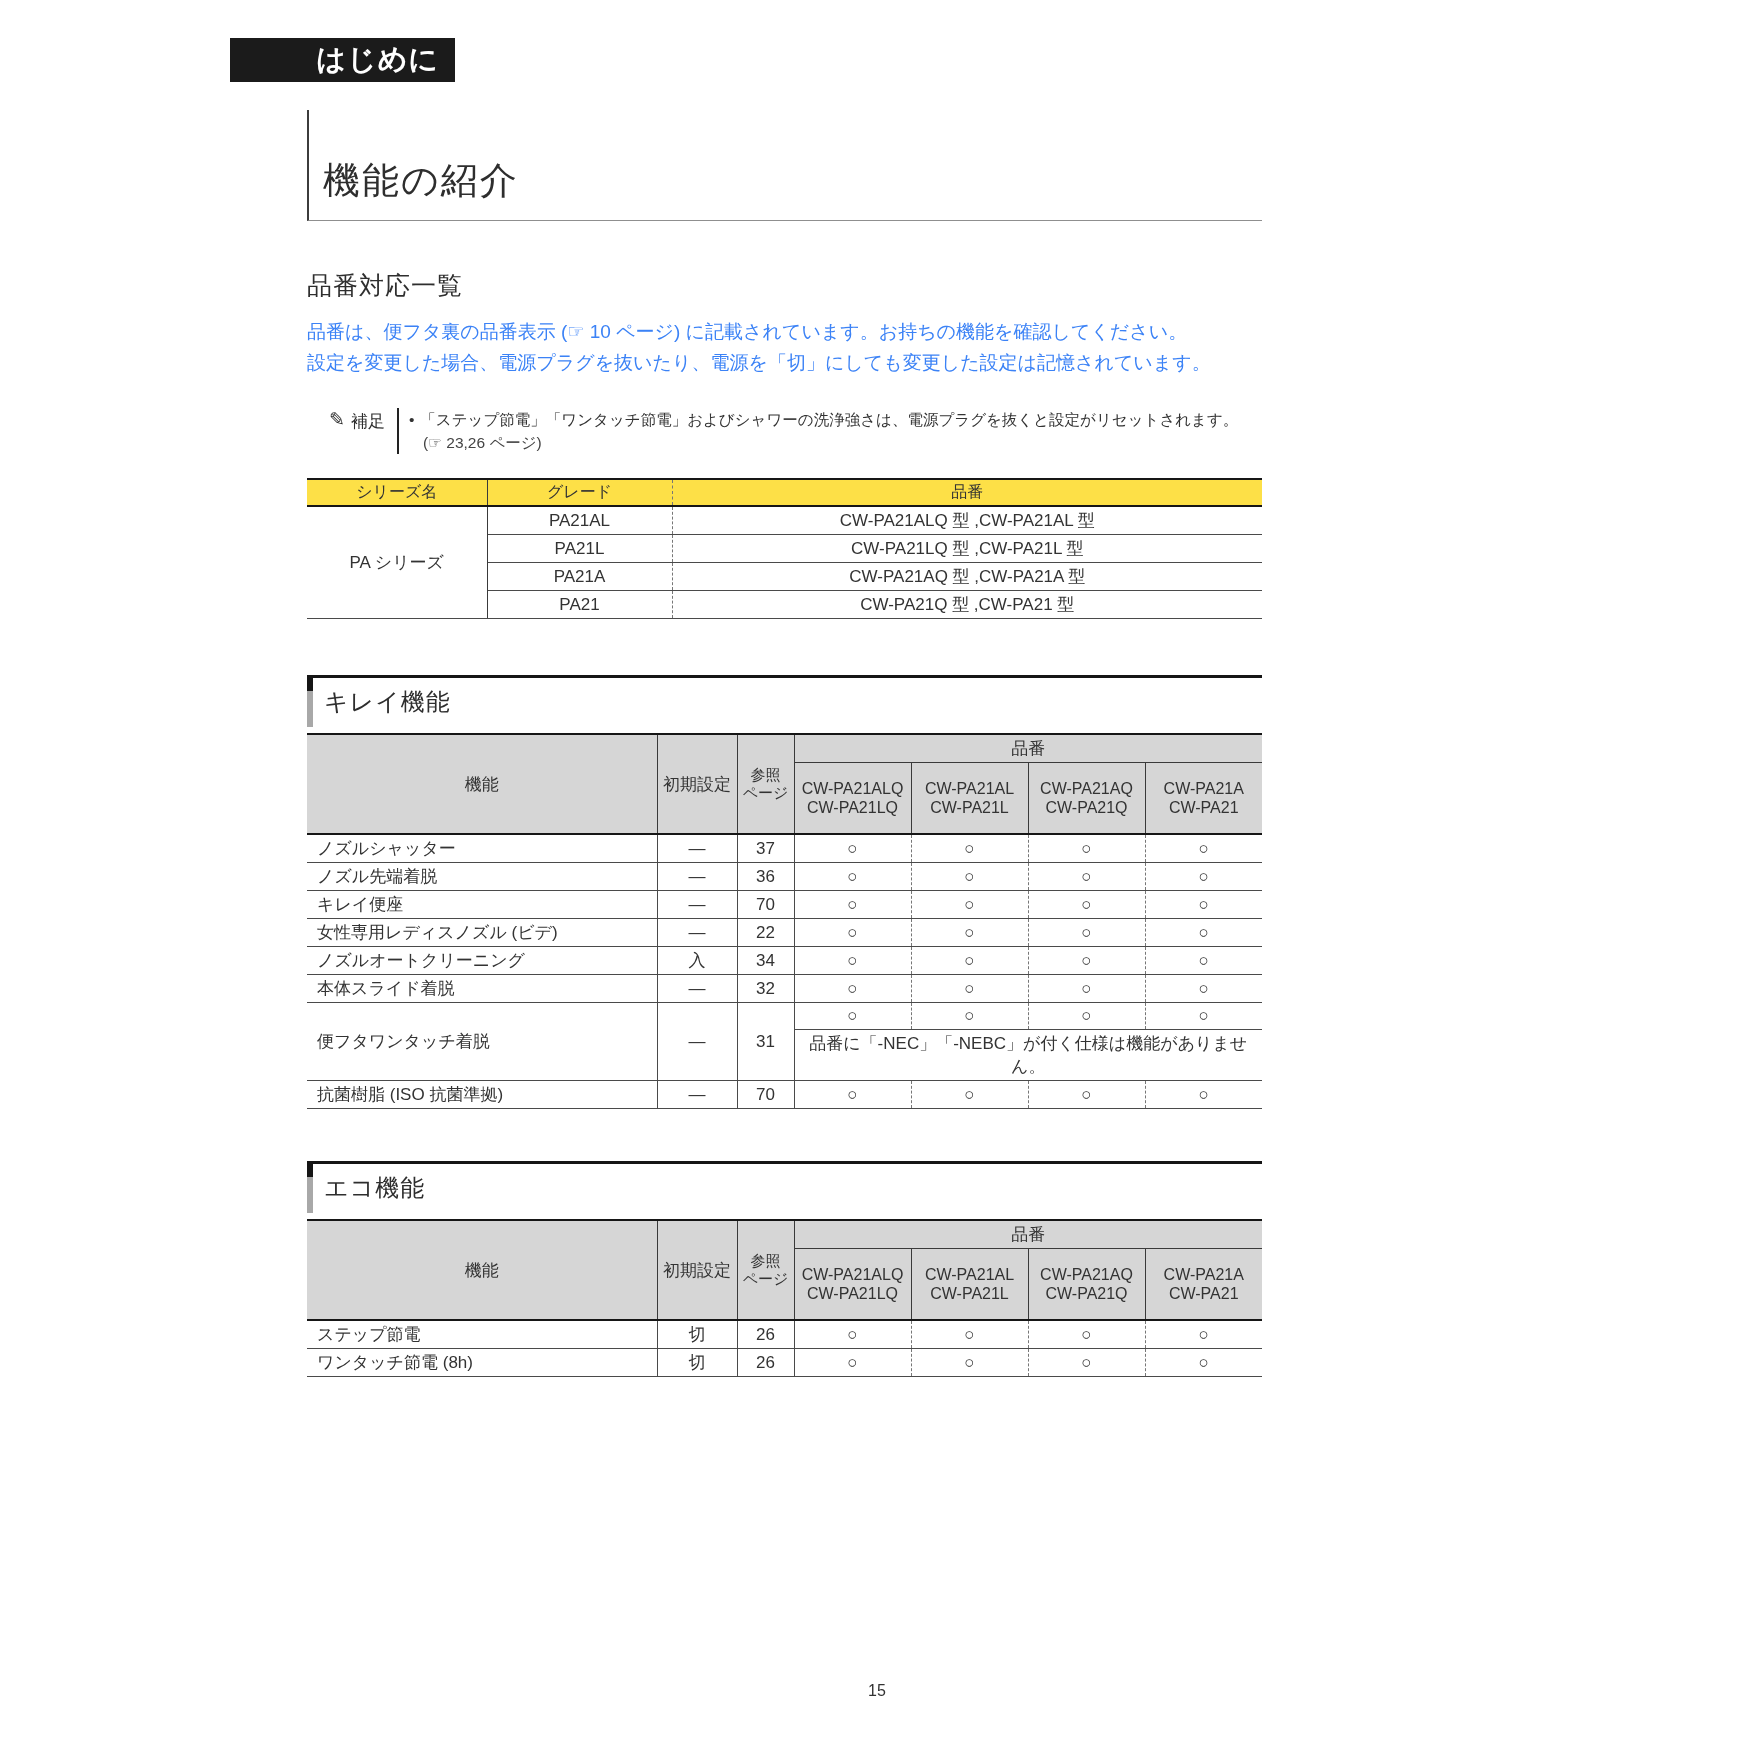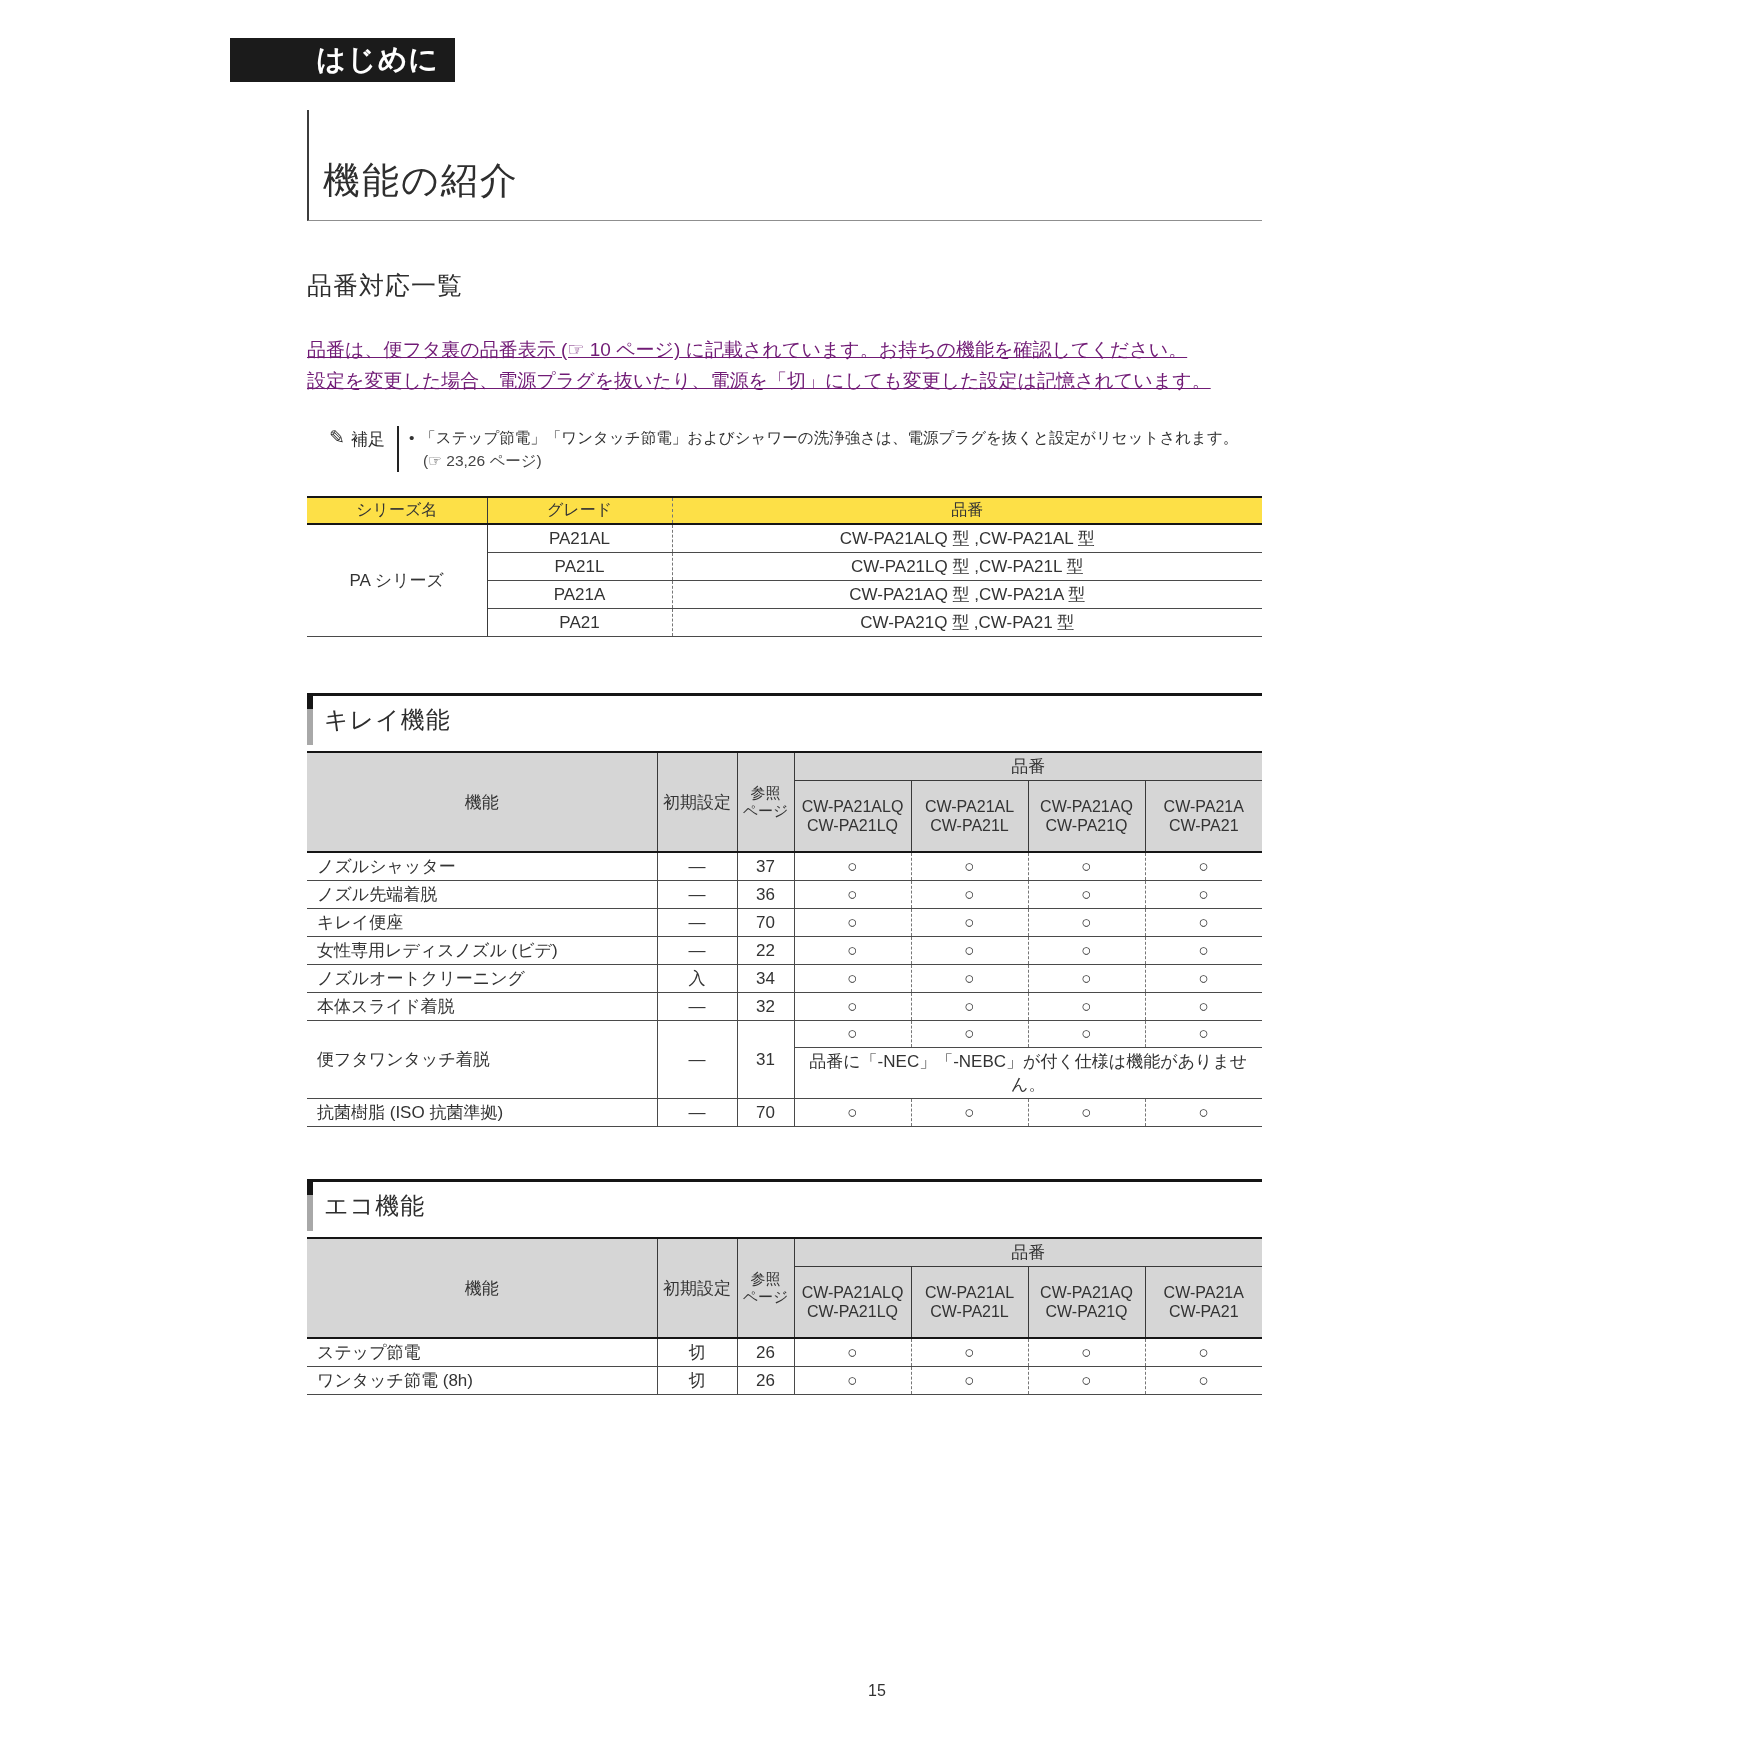--- a/index.html
+++ b/index.html
@@ -20,21 +20,21 @@
   .content { position:absolute; left:307px; top:110px; width:955px; }
 
   .title-block {
     border-left:2px solid #3c3c3c; border-bottom:1px solid #8f8f8f;
     padding:46px 0 14px 14px; box-sizing:border-box;
   }
   .page-title { font-size:37px; font-weight:400; color:#2e2e2e; letter-spacing:2px; }
 
   .h2 { margin-top:48px; font-size:25px; font-weight:500; letter-spacing:1px; }
 
-  .para { margin-top:32px; font-size:19px; line-height:31px; color:#701a75;text-decoration:underline; }
+  .para { margin-top:14px; font-size:19px; line-height:31px; color:#3b82f6; }
 
   
   .note { margin-top:30px; margin-left:22px; display:flex; align-items:stretch; }
   .note-label { display:flex; align-items:flex-start; gap:6px; font-size:17px; padding-top:2px; white-space:nowrap; }
   .note-pencil { font-size:19px; line-height:20px; }
   .note-divider { width:2px; background:#222; margin:0 10px 0 12px; }
   .note-body { font-size:15.5px; line-height:23px; color:#333; }
   .note-line1 { display:flex; gap:6px; }
   .note-line2 { padding-left:14px; color:#444; }
 

